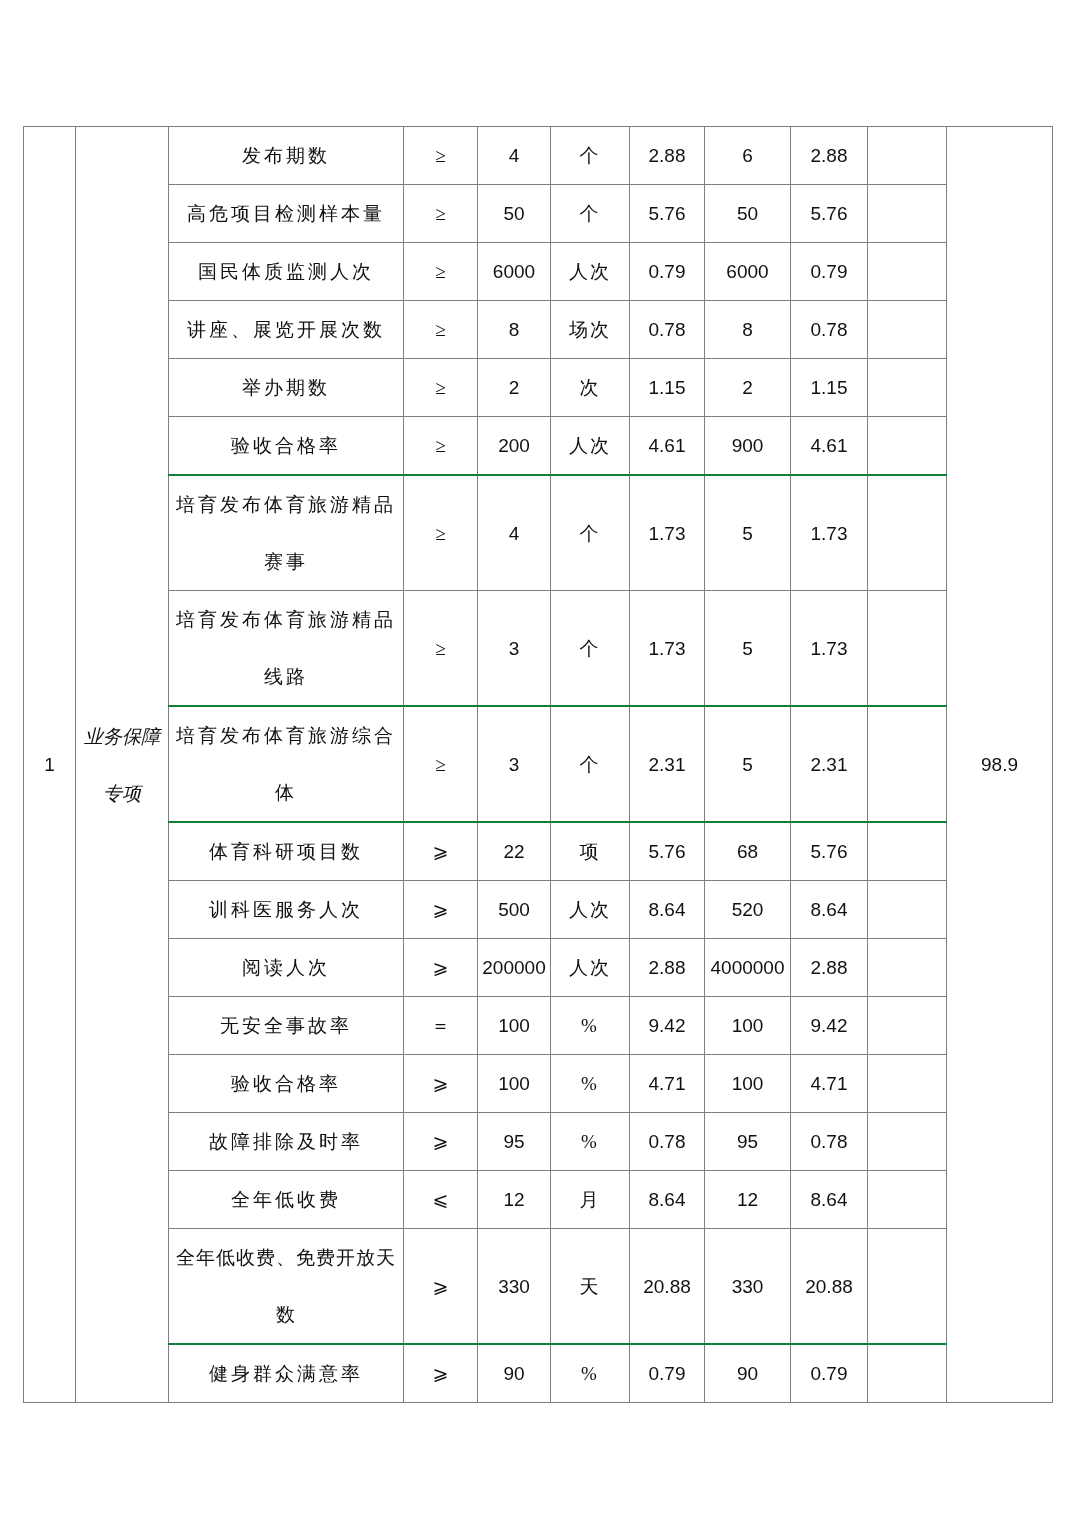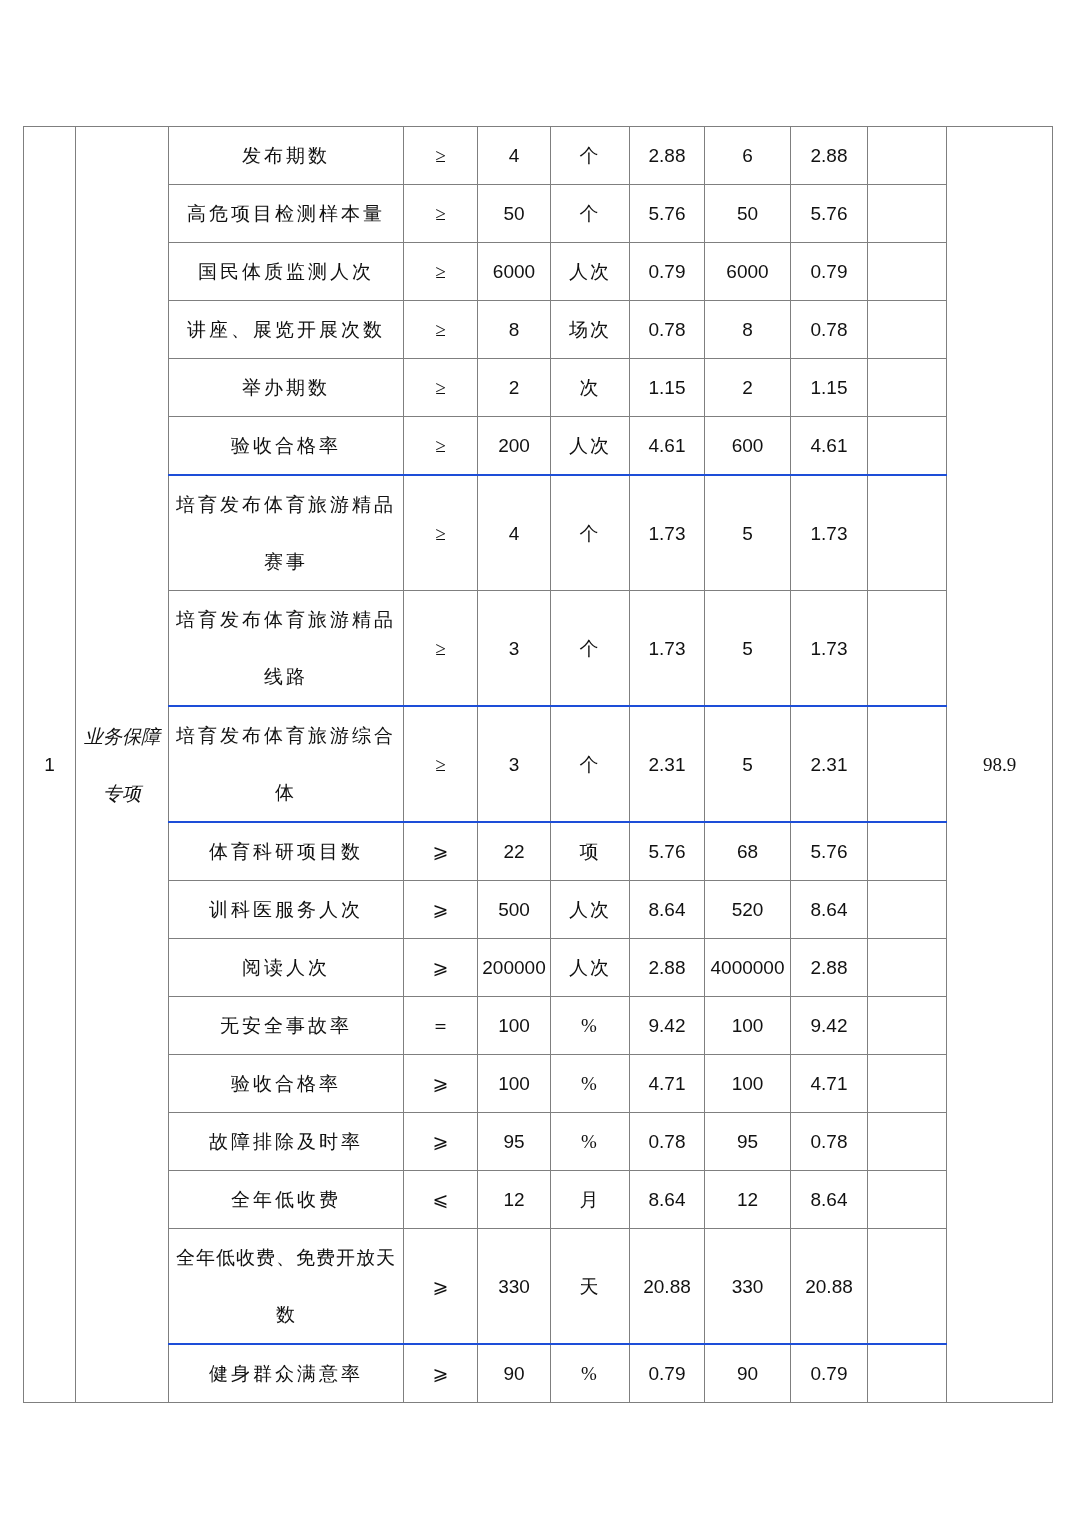--- a/index.html
+++ b/index.html
@@ -24,22 +24,22 @@
     word-break:break-all;
     margin-top:14px;
   }
   tr.ls-tight td.indicator{letter-spacing:1px;}
   td.category{letter-spacing:0;padding:0 10px;word-break:break-all;font-style:italic;}
   td.num{font-family:"Liberation Sans", sans-serif;letter-spacing:0;}
   td.op{
     font-family:"Liberation Serif","DejaVu Sans",serif;
     font-size:20px;
   }
-  td.total{border-left:2px solid #8a8a8a;font-family:Liberation Serif, serif;}
-  tr.thick-top > td{border-top:2px solid #1d4ed8;}
+  td.total{border-left:2px solid #8a8a8a;}
+  tr.thick-top > td{border-top:2px solid #15803d;}
   
   table.grid tr{height:57px;}
   tr.r5{height:59px;}
   tr.r6{height:116px;}
   tr.r7{height:114px;}
   tr.r8{height:114px;}
   tr.r11{height:56px;}
   tr.r16{height:116px;}
 </style>
 </head>
@@ -113,21 +113,21 @@
           <td class="num">2</td>
           <td class="num">1.15</td>
           <td class="blank"></td>
         </tr>
         <tr class="r5">
           <td class="cn indicator">验收合格率</td>
           <td class="op">≥</td>
           <td class="num">200</td>
           <td class="cn unit">人次</td>
           <td class="num">4.61</td>
-          <td class="num">600</td>
+          <td class="num">900</td>
           <td class="num">4.61</td>
           <td class="blank"></td>
         </tr>
         <tr class="r6 thick-top">
           <td class="cn indicator">培育发布体育旅游精品赛事</td>
           <td class="op">≥</td>
           <td class="num">4</td>
           <td class="cn unit">个</td>
           <td class="num">1.73</td>
           <td class="num">5</td>

